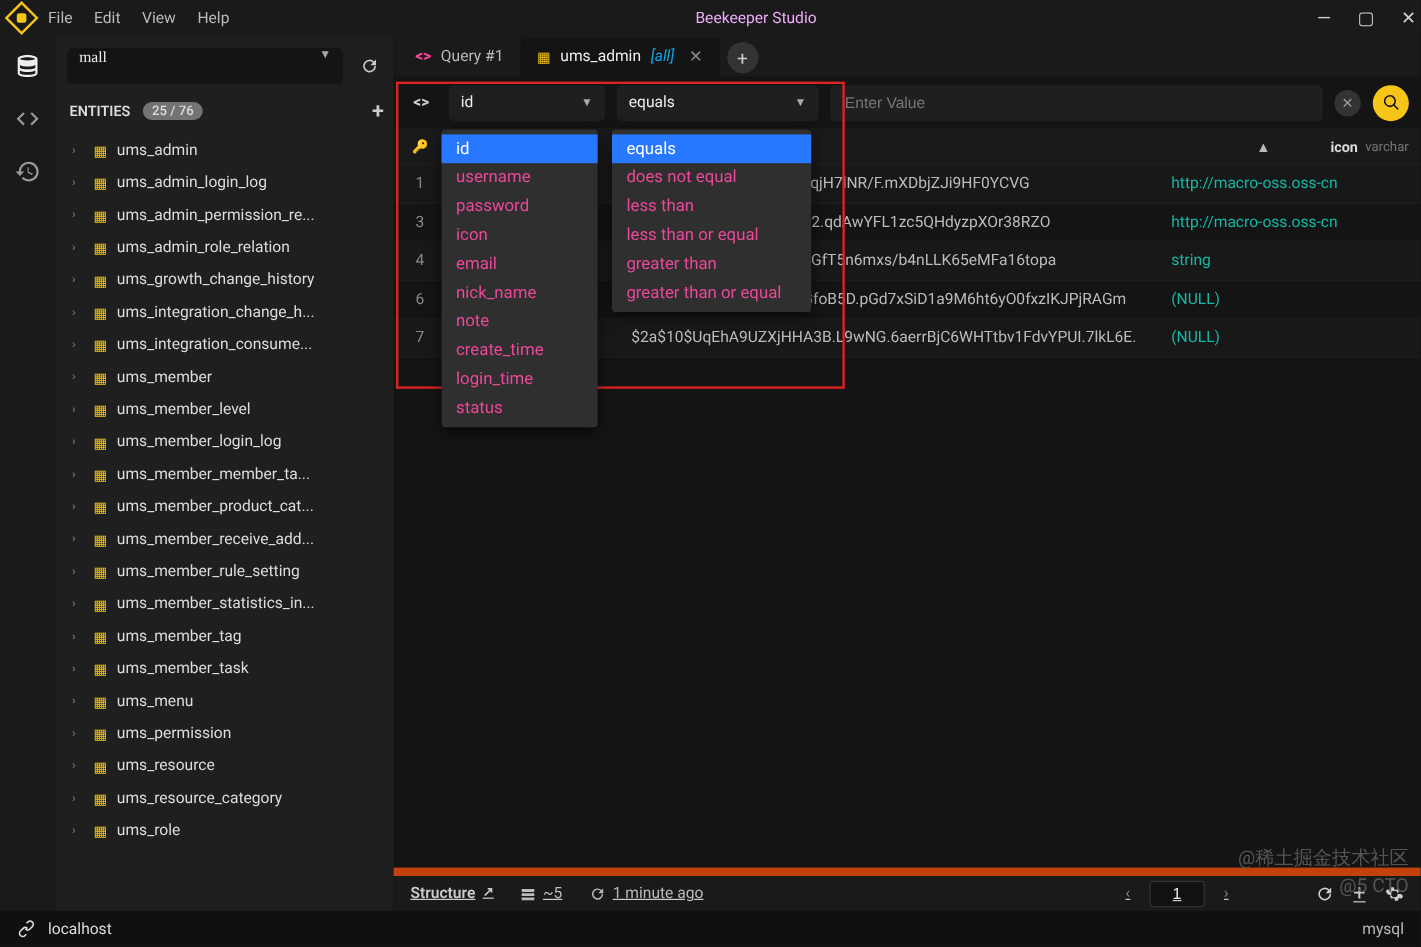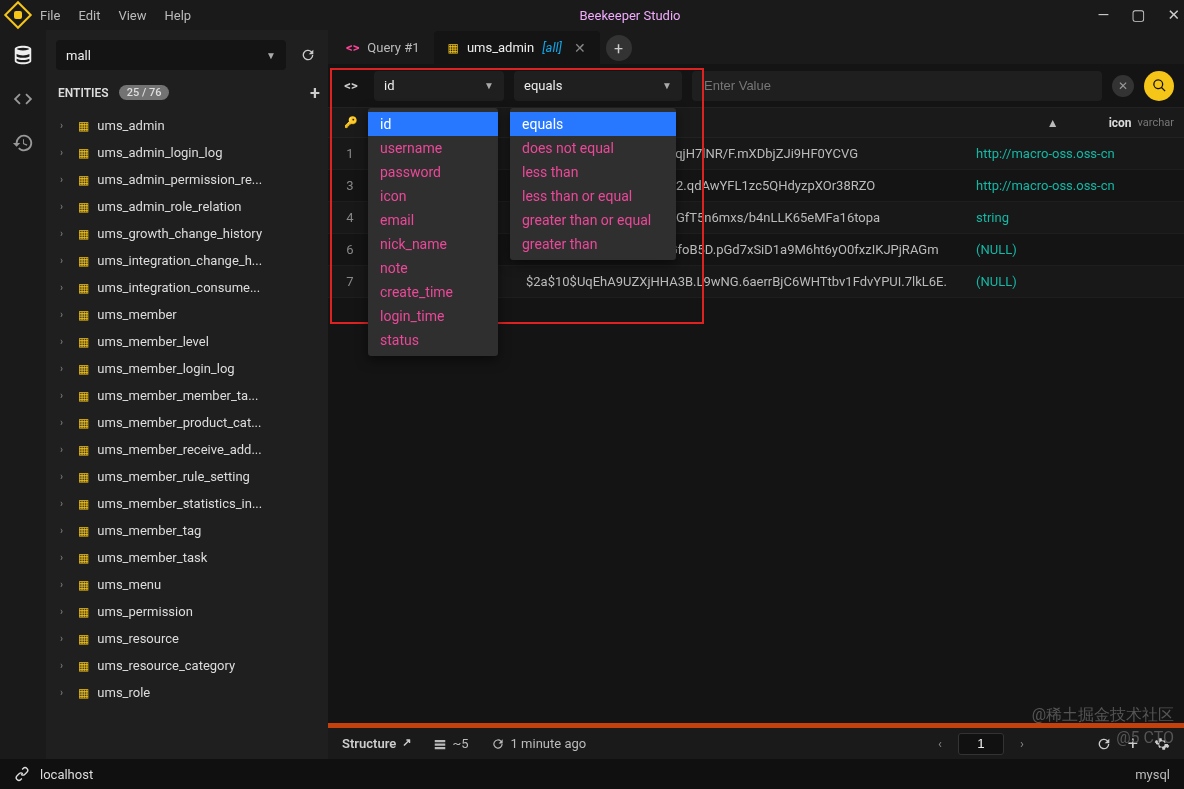--- a/index.html
+++ b/index.html
@@ -56,22 +56,23 @@
   width: 282px;
   background: #1f1f1f;
   padding: 10px 6px 0 10px;
   overflow: hidden;
 }
 .db-select {
   display: flex; gap: 8px; align-items: center; margin-bottom: 8px;
 }
 .db-dropdown {
   flex: 1; background: #141414; border-radius: 4px; height: 30px;
-  display: flex; align-items: center; padding: 0 10px; color: #eee;
+  display: flex; padding: 0 10px; color: #eee;
   justify-content: space-between;
+  font-family: Liberation Serif, serif;
 }
 .refresh-btn { width: 28px; height: 28px; display:flex; align-items:center; justify-content:center; color:#ccc; cursor:pointer;}
 .search-row {
   display: flex; gap: 6px; align-items: center; margin-bottom: 14px;
 }
 .search-input {
   flex:1; background:#141414; border:none; border-radius:4px; height:28px;
   color:#eee; padding:0 28px 0 10px; font-size:13px; position:relative;
 }
 .search-wrap { flex:1; position:relative;}
@@ -170,21 +171,21 @@
 }
 .dropdown-menu .opt.sel { background:#2878ff; color:#fff;}
 .red-box {
   position:absolute; border:2px solid #d22; z-index:40; pointer-events:none;
 }
 
 
 .table-footer {
   position:absolute; left:328px; right:0; bottom:30px; height:36px;
   background:#1a1a1a; display:flex; align-items:center; padding:0 14px;
-  border-top:5px solid #c2410c; font-size:13px; color:#ccc;
+  border-top:7px solid #c2410c; font-size:13px; color:#ccc;text-decoration:underline;
 }
 .tf-left { display:flex; gap:22px; align-items:center;}
 .tf-struct { font-weight:600; display:flex; gap:6px;}
 .tf-rows { display:flex; gap:5px; align-items:center; color:#bbb;}
 .tf-time { display:flex; gap:6px; align-items:center; color:#bbb;}
 .tf-right { margin-left:auto; display:flex; gap:16px; align-items:center;}
 .page-input { width:46px; height:22px; background:#111; border:1px solid #333;
   text-align:center; color:#eee; border-radius:3px;}
 .nav-chev { color:#888; cursor:pointer;}
 
@@ -454,22 +455,22 @@
     <div class="opt">note</div>
     <div class="opt">create_time</div>
     <div class="opt">login_time</div>
     <div class="opt">status</div>
   </div>
 <div class="dropdown-menu" id="op-dd" style="left:510px; top:108px; width:166px;">
     <div class="opt sel">equals</div>
     <div class="opt">does not equal</div>
     <div class="opt">less than</div>
     <div class="opt">less than or equal</div>
+    <div class="opt">greater than</div>
     <div class="opt">greater than or equal</div>
-    <div class="opt">greater than</div>
   </div>
 
 <div class="table-footer">
   <div class="tf-left">
     <span class="tf-struct">
       <span>Structure</span>
         <span style="font-size:11px">↗</span>
     </span>
     <span class="tf-rows">
       <svg width="14" height="14" viewBox="0 0 24 24" fill="#bbb">

